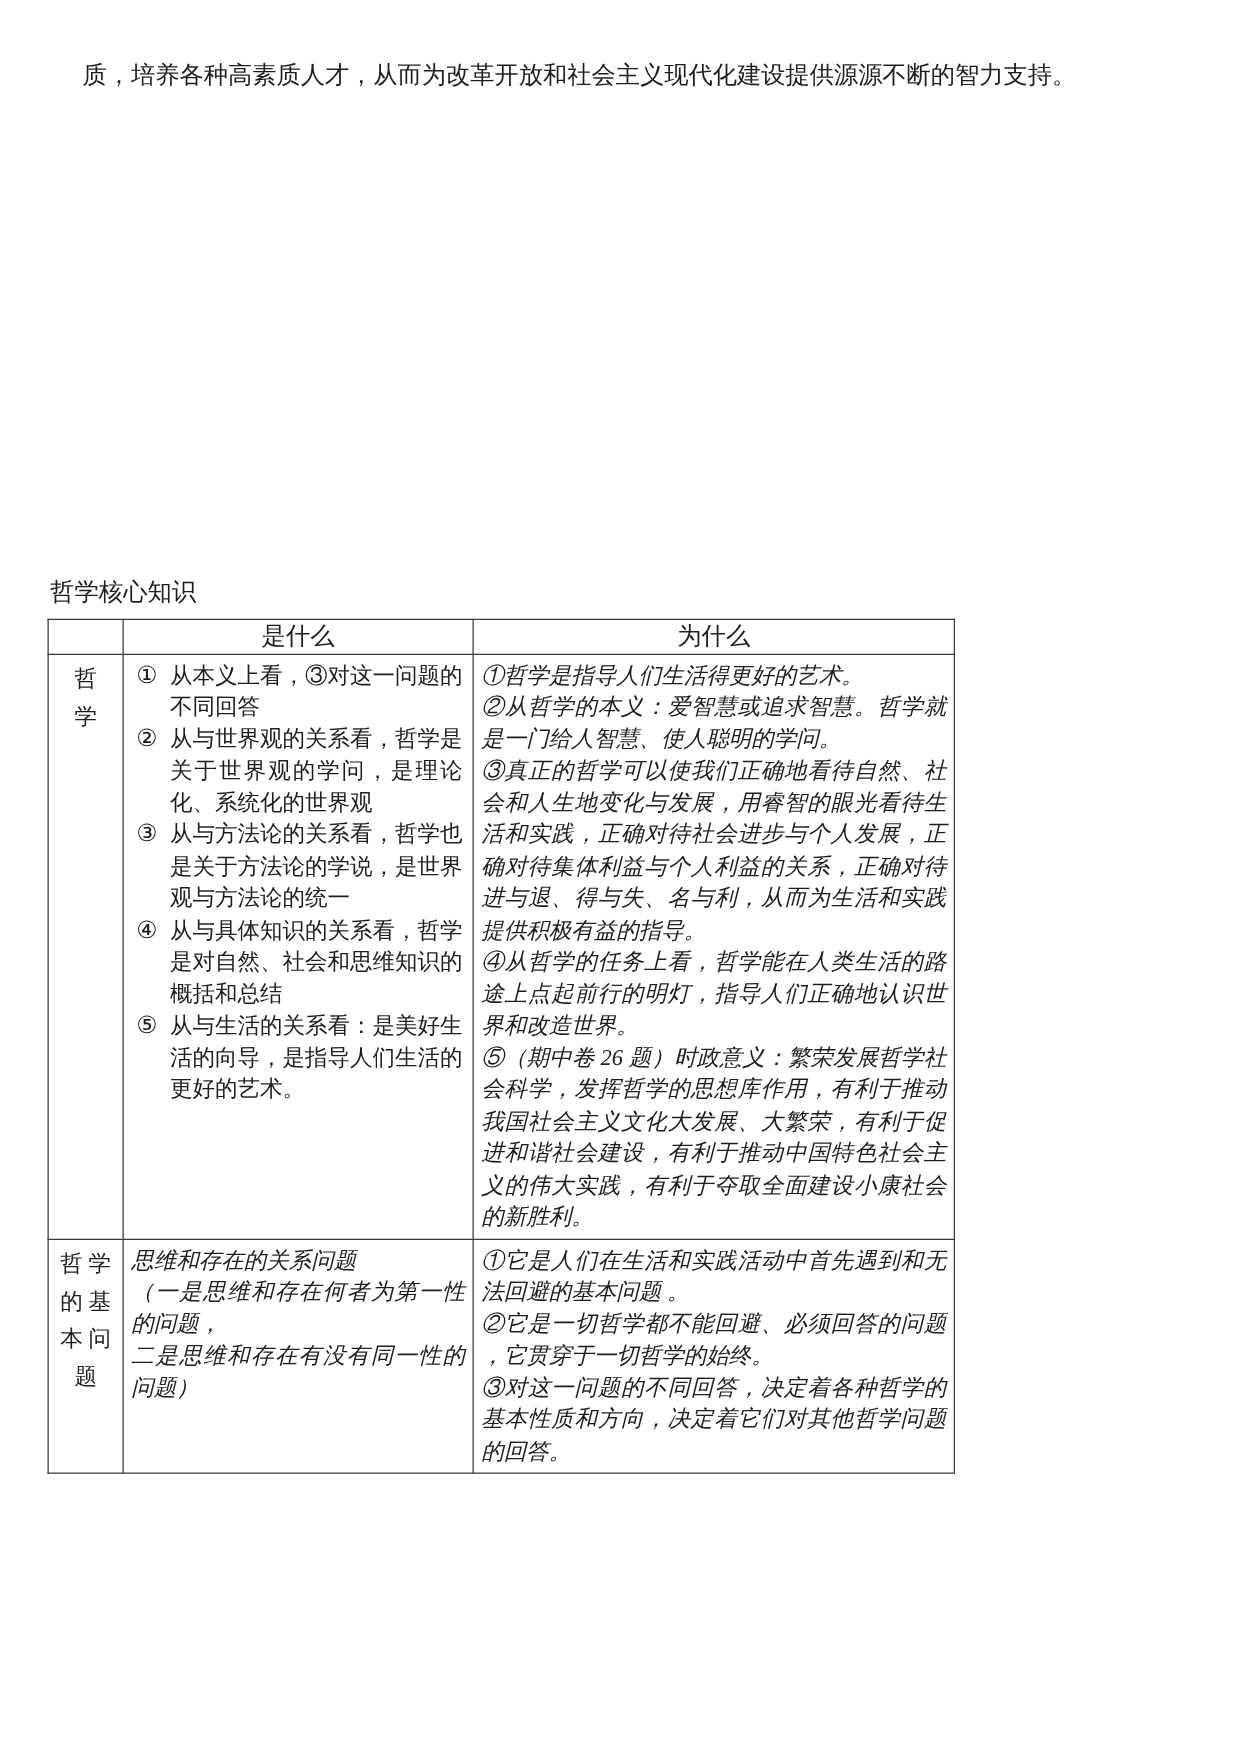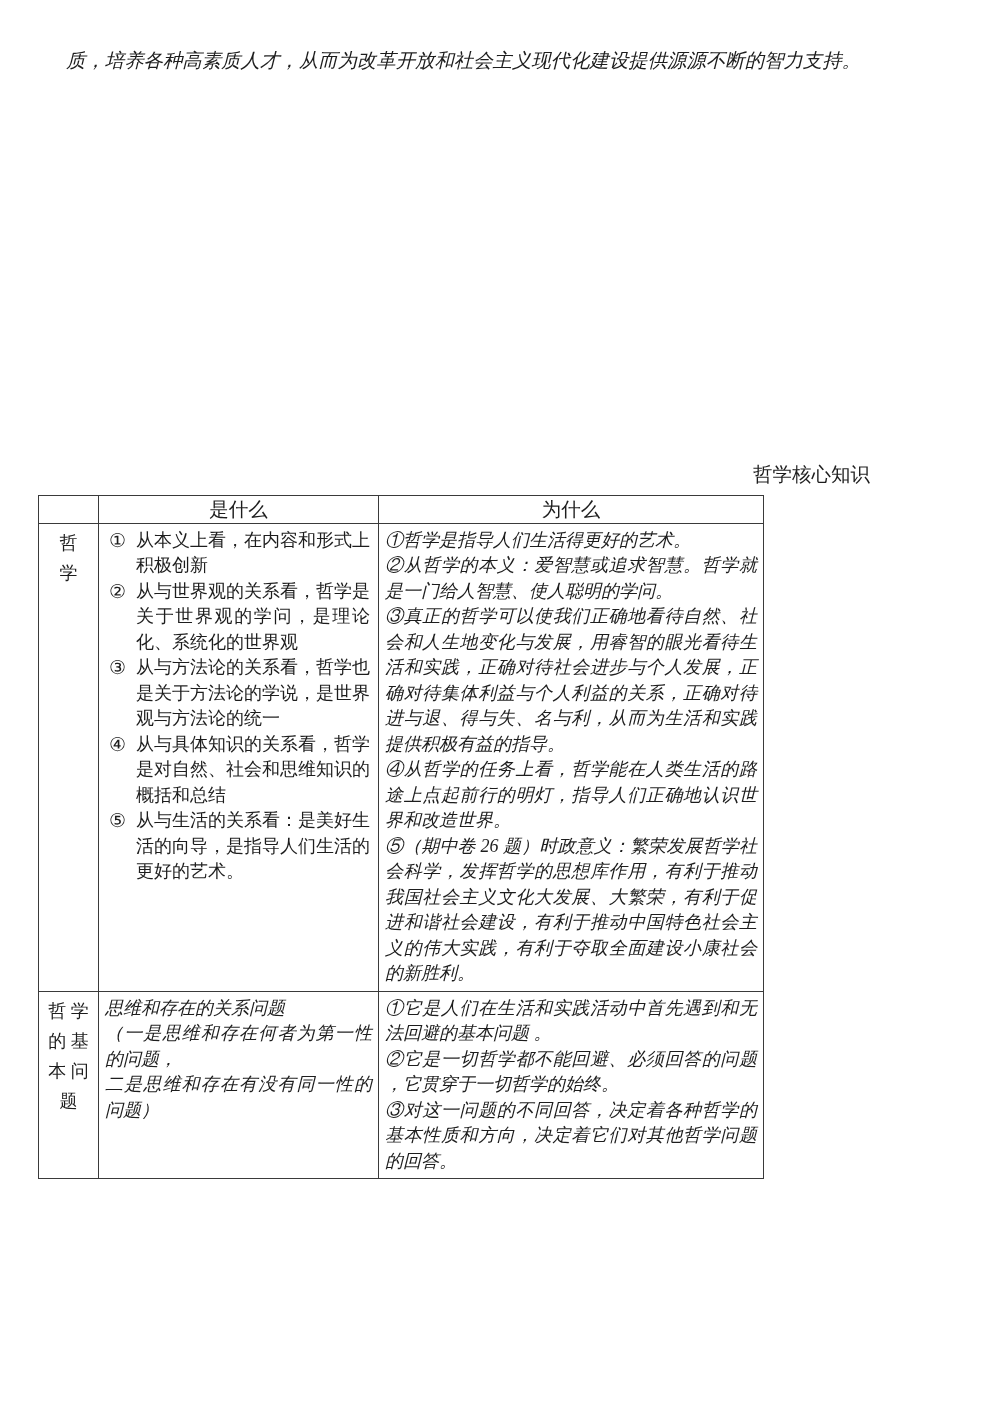--- a/index.html
+++ b/index.html
@@ -1,22 +1,22 @@
 <!DOCTYPE html>
 <html><head>
 <meta charset="utf-8">
 <style>
   html,body{margin:0;padding:0;}
   body{
     width:992px;height:1403px;background:#ffffff;overflow:hidden;
     font-family:"Liberation Serif","DejaVu Serif",serif;color:#1d1d1d;
   }
-  .paras{margin:46px 66px 0 66px;text-align:justify;font-size:19.4px;line-height:29.6px;font-style:italic;}
+  .paras{margin:46px 66px 0 66px;text-align:justify;font-size:19.4px;line-height:29.6px;}
   .paras p{margin:0;padding:0;}
-  .table-title{margin:384px 0 0 40px;width:830px;text-align:right;font-size:19.5px;line-height:30px;}
+  .table-title{margin:384px 0 0 40px;width:830px;text-align:left;font-size:19.5px;line-height:30px;}
   table.knowledge{border-collapse:collapse;table-layout:fixed;width:725px;margin:5px 0 0 38px;}
   table.knowledge th, table.knowledge td{
     border:1px solid #3a3a3a;vertical-align:top;font-weight:normal;
   }
   table.knowledge th{height:27px;text-align:center;font-size:19.5px;padding:0;line-height:27px;}
   table.knowledge td{font-size:18px;line-height:25.5px;padding:4px 6px;}
   td.label-cell{text-align:center;padding:0;font-size:19px;}
   td.label-cell .lbl-line{line-height:30px;white-space:pre;}
   td.v1{padding-top:128px;}
   td.v2{padding-top:36px;font-family:Liberation Serif, serif;}
@@ -50,21 +50,21 @@
     </tr>
 
     <tr>
       <td class="label-cell v1">
         <div class="lbl-line">哲</div>
         <div class="lbl-line">学</div>
       </td>
       <td class="what-cell">
         <div class="witem">
           <span class="num">①</span>
-          <span>从本义上看，在内容和形式上积极创新</span>
+          <span>从本义上看，③对这一问题的不同回答</span>
         </div>
         <div class="witem">
           <span class="num">②</span>
           <span>从与世界观的关系看，哲学是关于世界观的学问，是理论化、系统化的世界观</span>
         </div>
         <div class="witem">
           <span class="num">③</span>
           <span>从与方法论的关系看，哲学也是关于方法论的学说，是世界观与方法论的统一</span>
         </div>
         <div class="witem">

